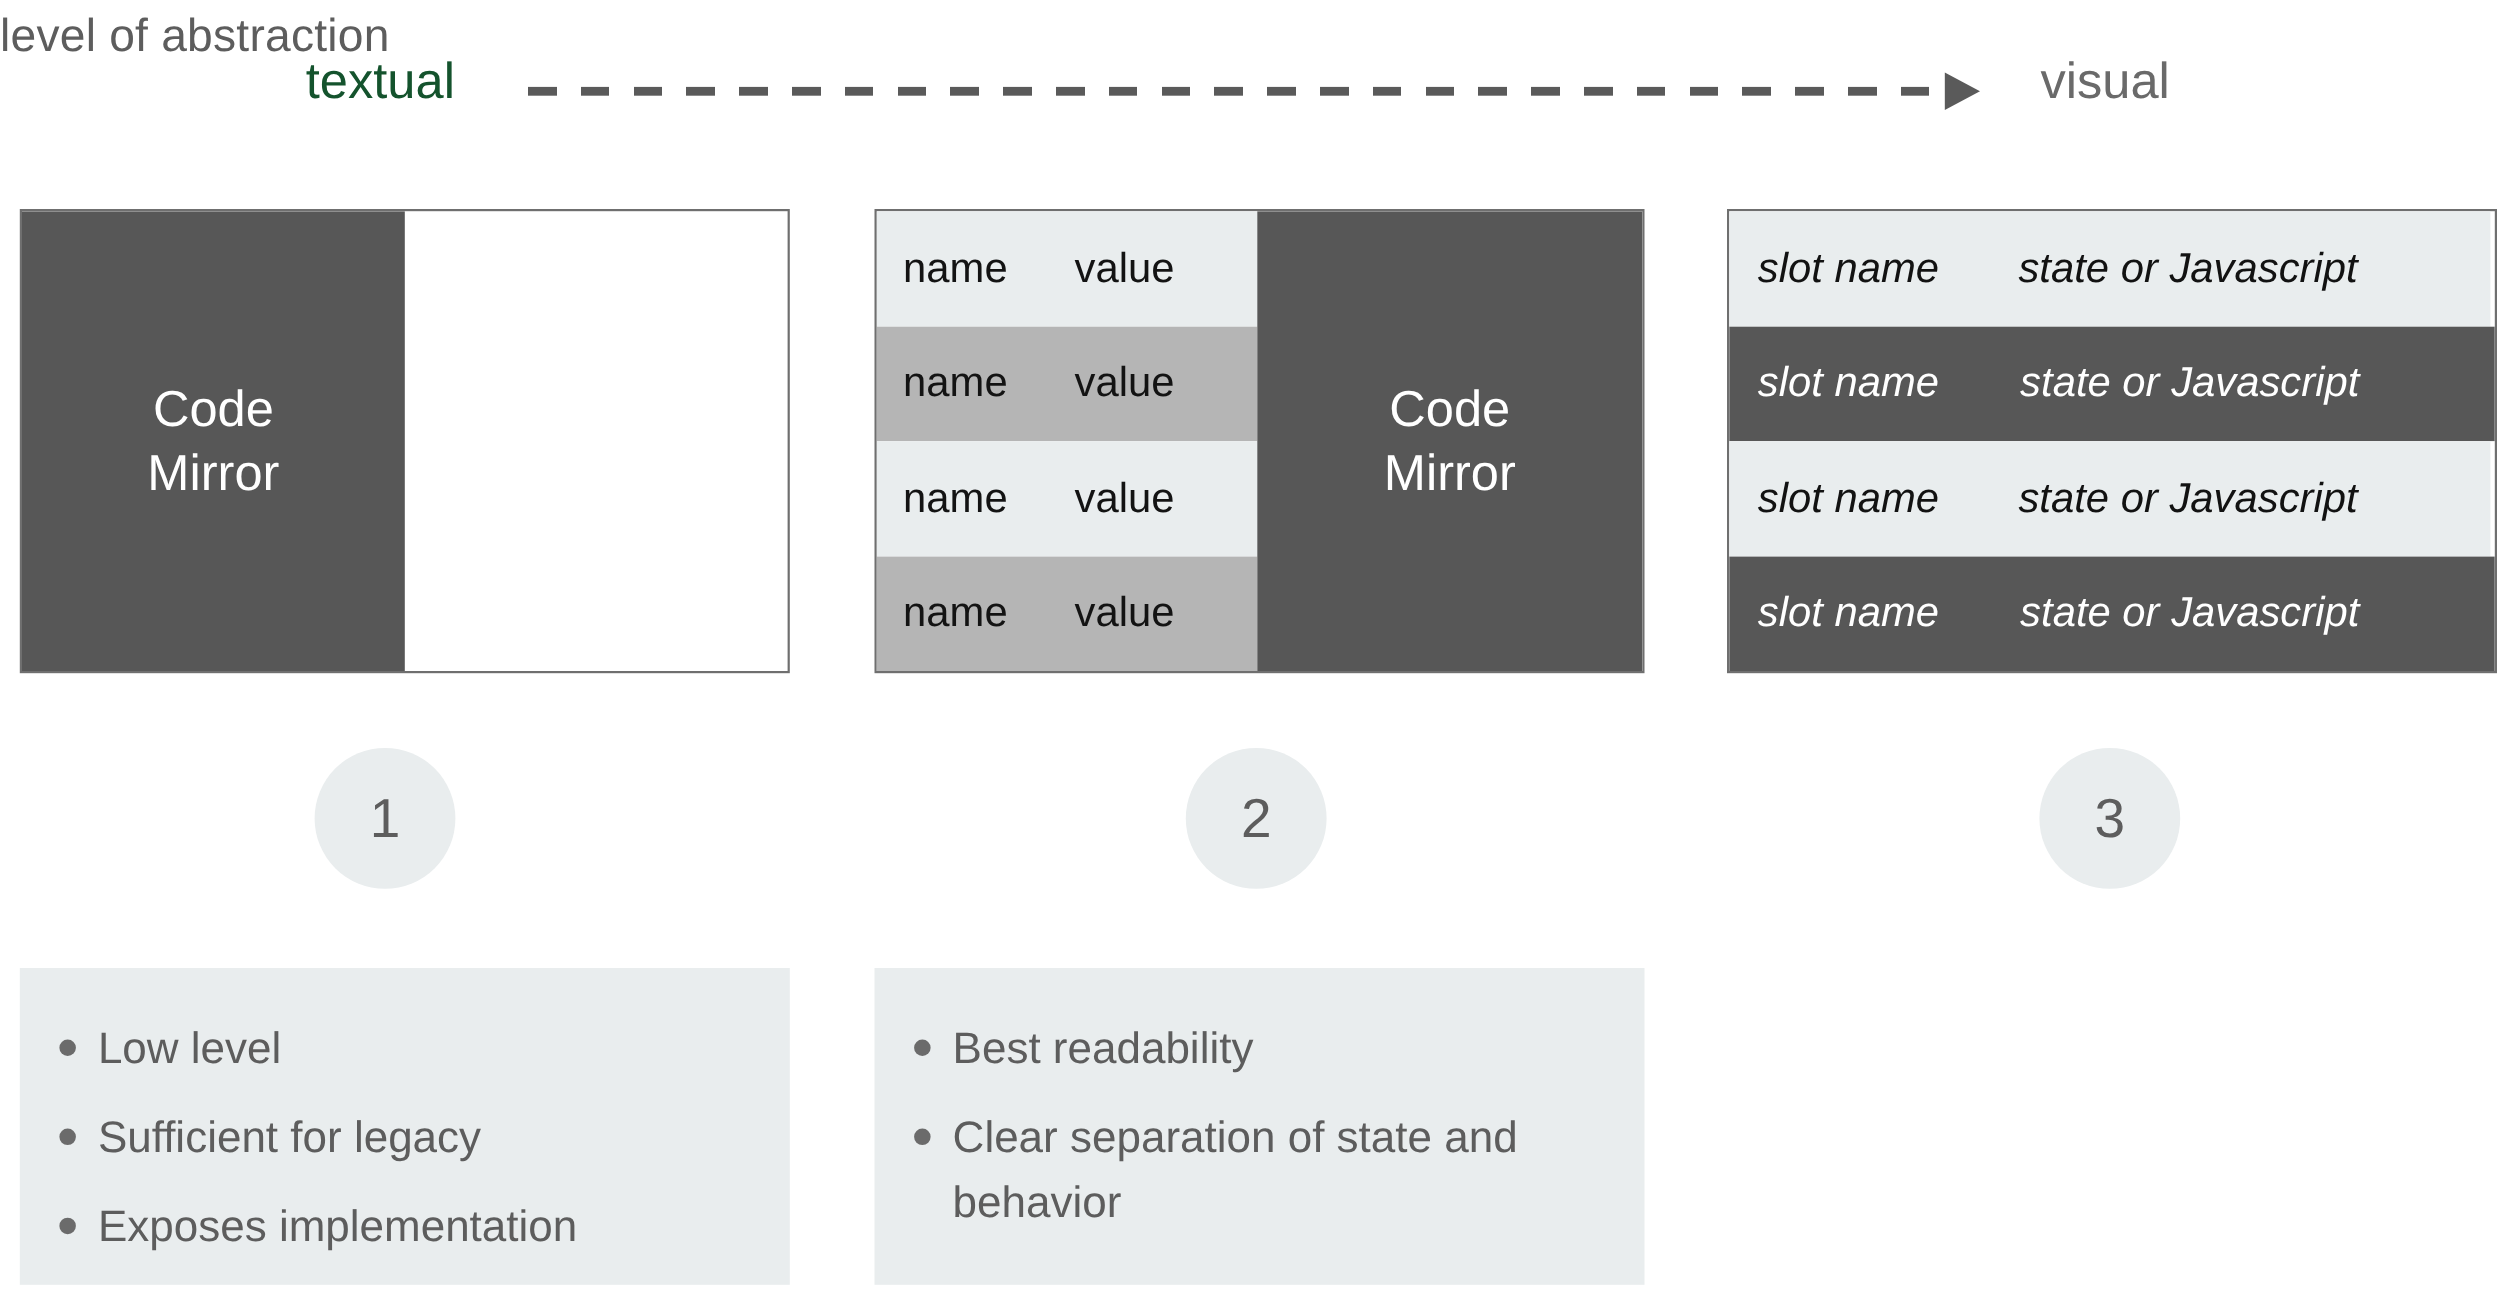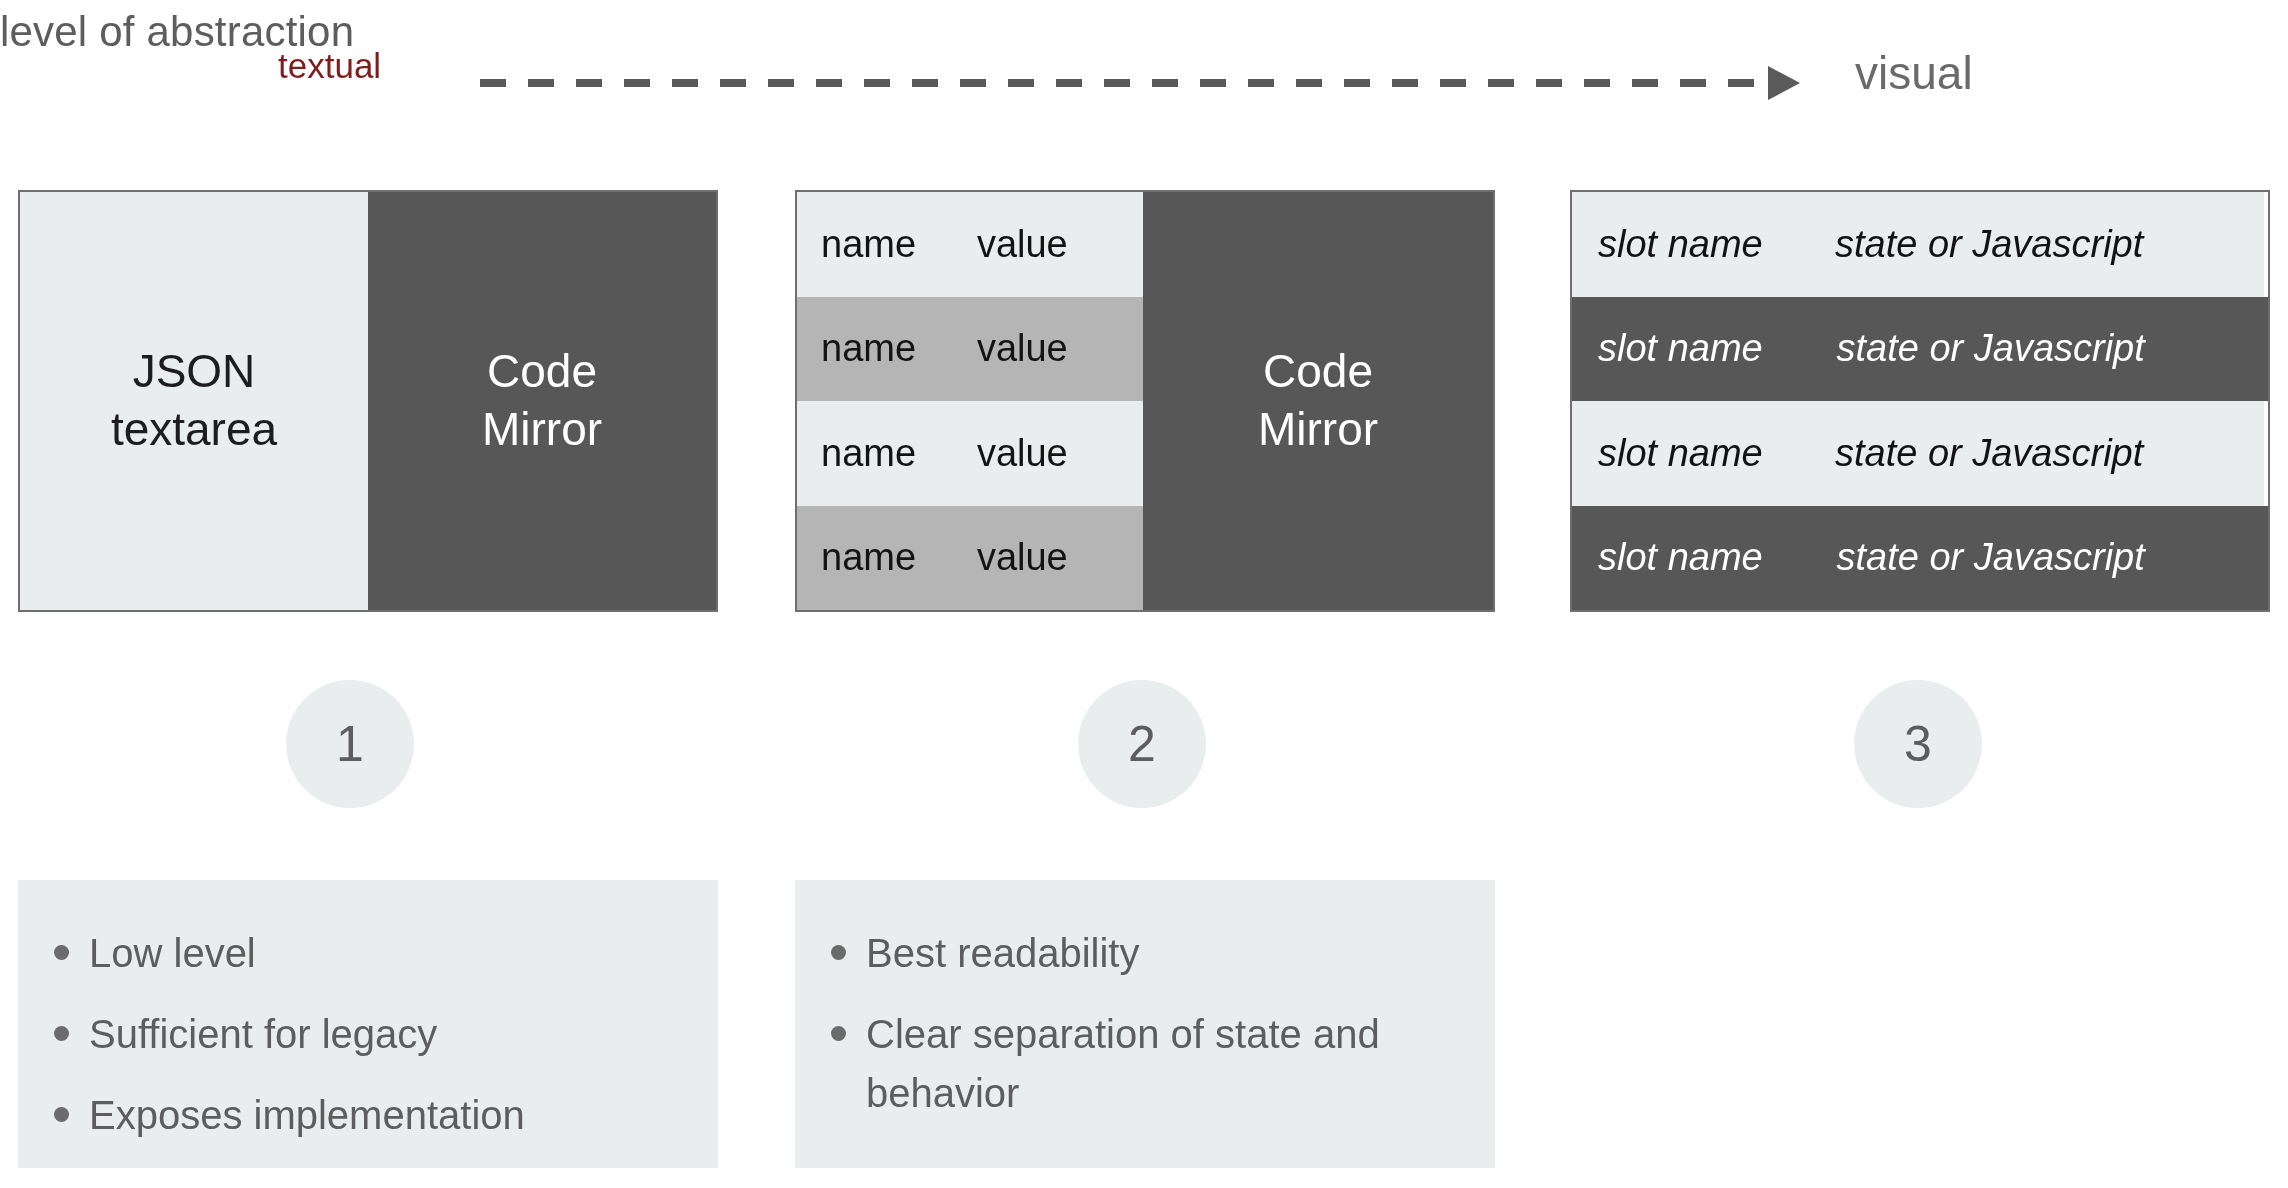--- a/index.html
+++ b/index.html
@@ -31,22 +31,22 @@
     width: 2288px;
     text-align: left;
     font-size: 42px;
     color: #5d5d5d;
     letter-spacing: .2px;
   }
   #axis-left-label {
     position: absolute;
     left: 278px;
     top: 46px;
-    font-size: 35px;
-    color: #7f1d1d;
+    font-size: 46px;
+    color: #14532d;
     text-align: center;
   }
   #axis-right-label {
     position: absolute;
     left: 1855px;
     top: 46px;
     font-size: 46px;
     color: #6a6a6a;
   }
   #axis-arrow {
@@ -248,26 +248,20 @@
   <div id="axis-right-label">visual</div>
   <div id="axis-arrow">
     <div id="axis-dash"></div>
     <div id="axis-arrowhead"></div>
   </div>
 </div>
 
 <div id="panels">
 
   <div class="panel" id="panel-1">
-    <div class="half-light">
-      <div class="half-label">
-        <span>JSON</span><br>
-        <span>textarea</span>
-      </div>
-    </div>
     <div class="half-dark">
       <div class="half-label">
         <span>Code</span><br>
         <span>Mirror</span>
       </div>
     </div>
   </div>
 
   <div class="panel" id="panel-2">
     <div class="kv-table">

